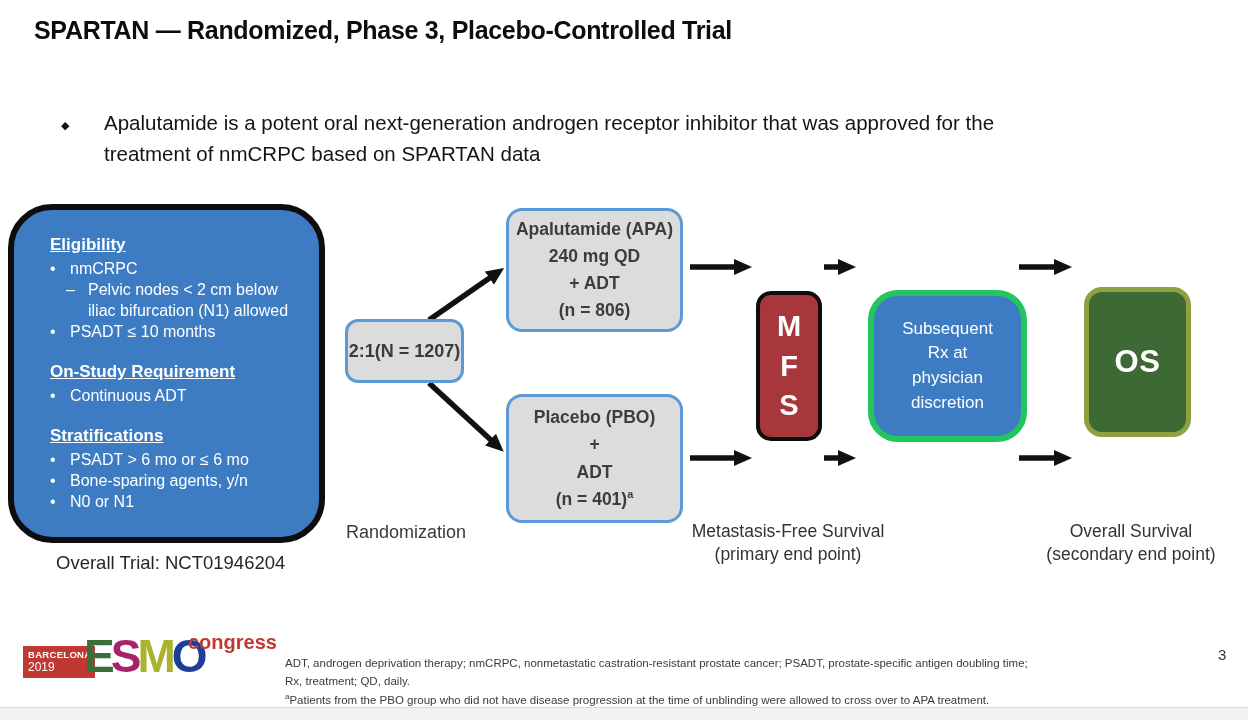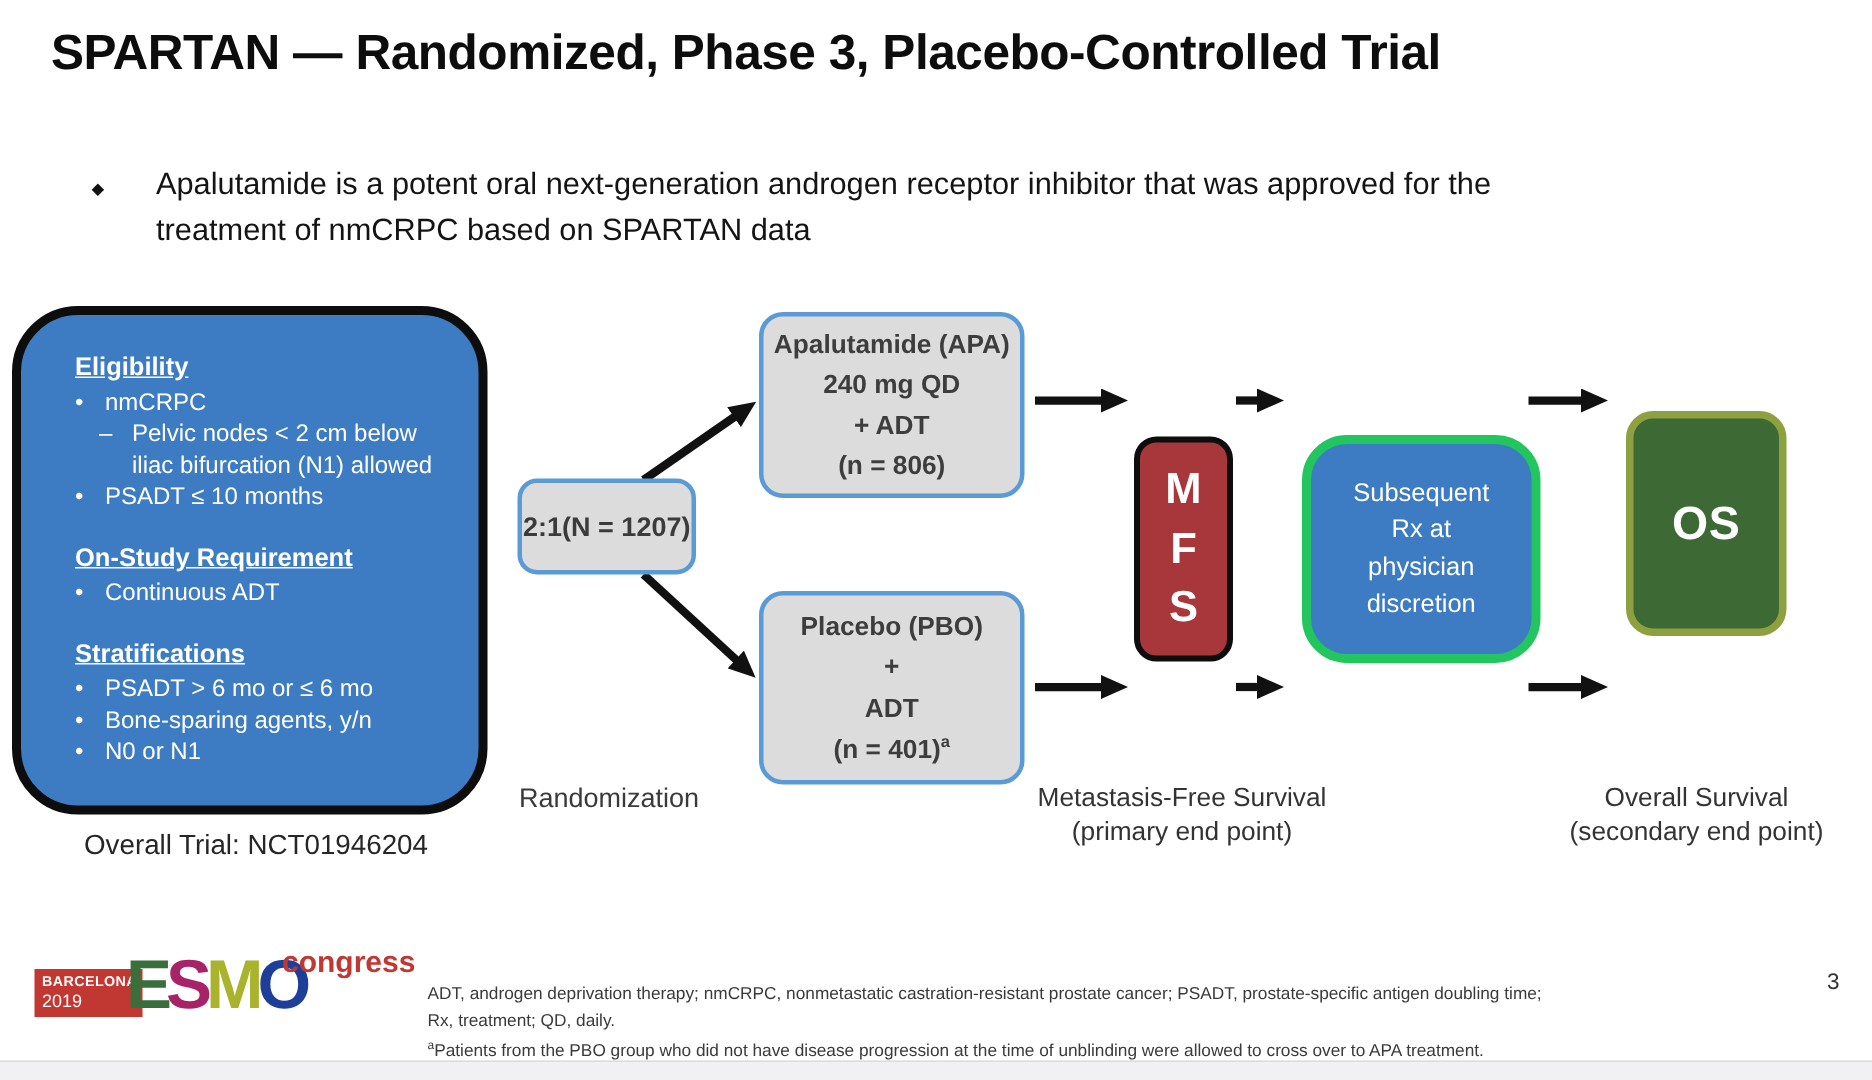--- a/index.html
+++ b/index.html
@@ -9,21 +9,21 @@
     position: relative;
     width: 1248px;
     height: 720px;
     background: #ffffff;
     overflow: hidden;
   }
   .title {
     position: absolute;
     left: 34px; top: 16px;
     width: 1180px;
-    font-size: 33px;
+    font-size: 25px;
     font-weight: 700;
     color: #0d0d0d;
     letter-spacing: -0.3px;
   }
   .bullet-marker {
     position: absolute;
     left: 61px; top: 119px;
     font-size: 11px;
     color: #111;
   }
@@ -122,21 +122,21 @@
     background: var(--box_blue);
     border: 6px solid #22c55e;
     border-radius: 30px;
     display: flex; flex-direction: column;
     align-items: center; justify-content: center;
     color: #fff; font-size: 17px; line-height: 1.45;
     text-align: center;
   }
   .os-box {
     position: absolute;
-    left: 1084px; top: 274px;
+    left: 1084px; top: 287px;
     width: 107px; height: 150px;
     background: var(--os_green);
     border: 5px solid var(--os_border);
     border-radius: 18px;
     display: flex; align-items: center; justify-content: center;
     color: #fff; font-size: 31px; font-weight: 700; letter-spacing: 0.5px;
   }
   .endpoint-caption {
     position: absolute;
     top: 520px;

